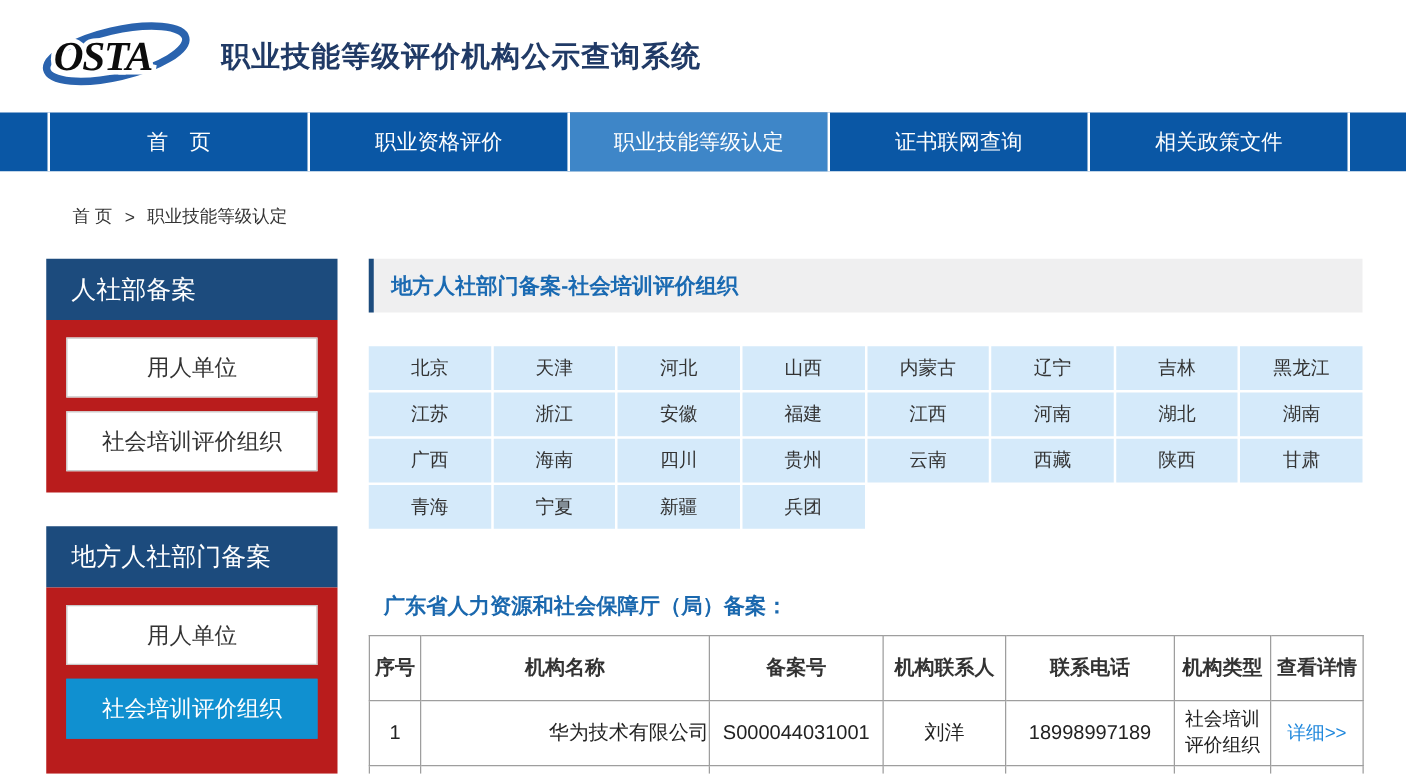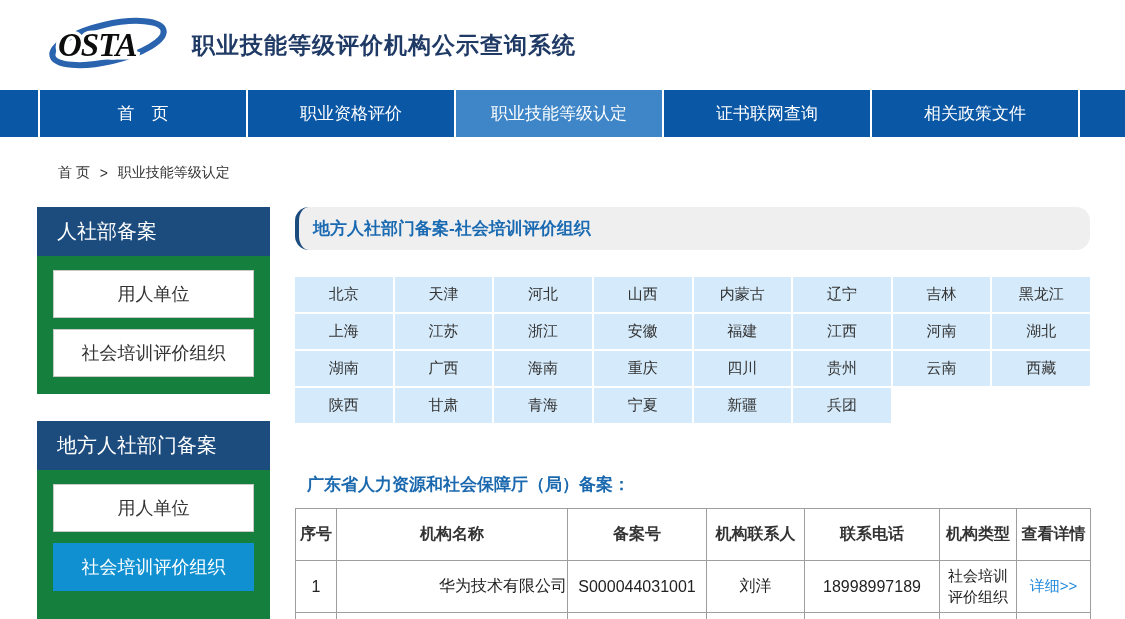--- a/index.html
+++ b/index.html
@@ -2,21 +2,21 @@
 <html><head>
 <meta charset="utf-8">
 <style>
   * { margin:0; padding:0; box-sizing:border-box; }
   body { background:#fff; }
   .page {
     width:1125px; height:619px; position:relative; overflow:hidden;
     background:#fff; font-family:"Liberation Sans", sans-serif;
   }
   
-  .top-header { height:90px; display:flex; align-items:center; padding-left:44px; background:#fff; }
+  .top-header { height:90px; display:flex; align-items:center; padding-left:29px; background:#fff; }
   .logo { width:132px; height:60px; margin-right:16px; cursor:pointer; }
   .site-title { font-size:23px; font-weight:bold; color:#203a66; letter-spacing:1px; }
   
   .nav { height:47px; background:#0a57a5; display:flex; }
   .nav-spacer { width:38px; }
   .nav-item {
     width:208px; border-left:2px solid #fff; color:#fff; font-size:17px;
     display:flex; align-items:center; justify-content:center; cursor:pointer;
   }
   .nav-item.active { background:#3e86c8; }
@@ -28,33 +28,33 @@
   
   .content { display:flex; margin-top:26px; padding-left:37px; align-items:flex-start; }
   .sidebar { width:233px; flex:none; }
   .main { width:795px; flex:none; margin-left:25px; }
   
   .panel + .panel { margin-top:27px; }
   .panel-header {
     height:49px; background:#1c4b7d; color:#fff; font-size:20px;
     display:flex; align-items:center; padding-left:20px;
   }
-  .panel-body { background:#15803d; padding:14px 16px 17px; }
+  .panel-body { background:#b91c1c; padding:14px 16px 17px; }
   .panel.second .panel-body { padding-bottom:45px; }
   .side-btn {
     height:48px; background:#fff; border:1px solid #c9c9c9; color:#333;
     font-size:18px; display:flex; align-items:center; justify-content:center; cursor:pointer;
   }
   .side-btn + .side-btn { margin-top:11px; }
   .side-btn.selected { background:#1090d0; border-color:#1090d0; color:#fff; }
   
   .main-header {
     height:43px; background:#efeff0; border-left:4px solid #1c4b7d;
     display:flex; align-items:center; padding-left:14px;
-    color:#1a6ab2; font-weight:bold; font-size:17px;border-radius:14px;
+    color:#1a6ab2; font-weight:bold; font-size:17px;
   }
   .province-grid {
     margin-top:27px; display:grid; grid-template-columns:repeat(8,1fr); gap:2px;
   }
   .province {
     height:35px; background:#d5eafa; color:#333; font-size:15px;
     display:flex; align-items:center; justify-content:center; cursor:pointer;
   }
   .province.selected { background:#0f8ed2; color:#fff; }
   .record-title { margin-top:50px; color:#1a68ae; font-weight:bold; font-size:17px; height:20px;margin-left:12px; }
@@ -121,32 +121,30 @@
 
       <div class="province-grid">
         <div class="province">北京</div>
         <div class="province">天津</div>
         <div class="province">河北</div>
         <div class="province">山西</div>
         <div class="province">内蒙古</div>
         <div class="province">辽宁</div>
         <div class="province">吉林</div>
         <div class="province">黑龙江</div>
-        <div class="province">上海</div>
         <div class="province">江苏</div>
         <div class="province">浙江</div>
         <div class="province">安徽</div>
         <div class="province">福建</div>
         <div class="province">江西</div>
         <div class="province">河南</div>
         <div class="province">湖北</div>
         <div class="province">湖南</div>
         <div class="province">广西</div>
         <div class="province">海南</div>
-        <div class="province">重庆</div>
         <div class="province">四川</div>
         <div class="province">贵州</div>
         <div class="province">云南</div>
         <div class="province">西藏</div>
         <div class="province">陕西</div>
         <div class="province">甘肃</div>
         <div class="province">青海</div>
         <div class="province">宁夏</div>
         <div class="province">新疆</div>
         <div class="province">兵团</div>

